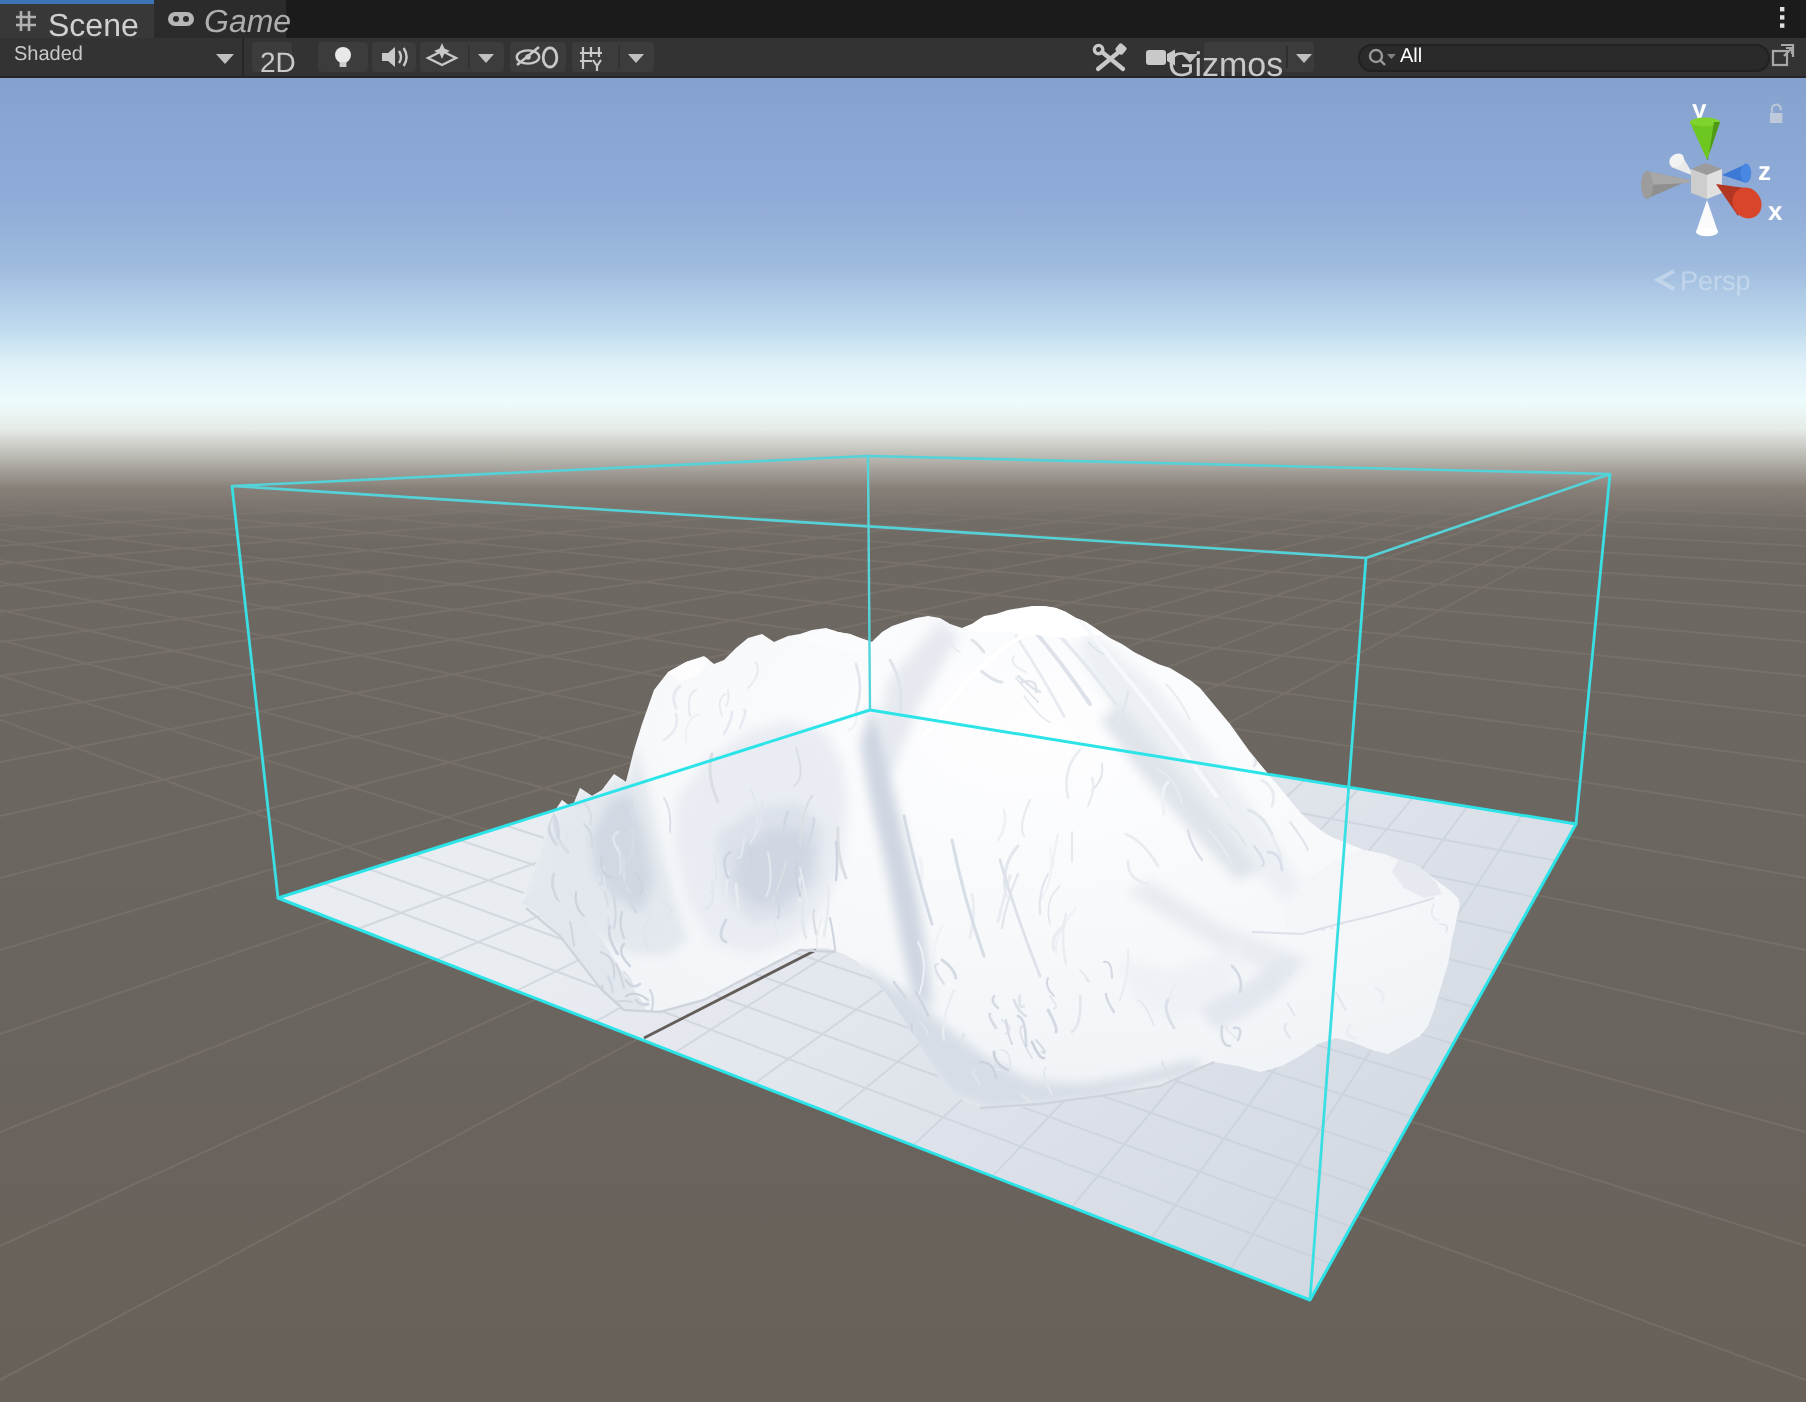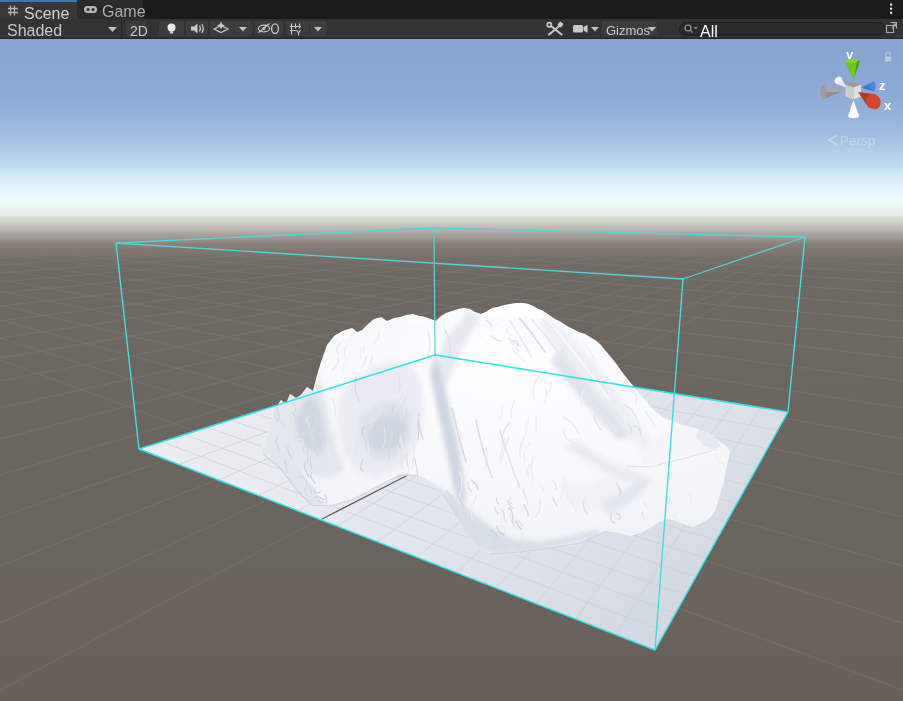--- a/index.html
+++ b/index.html
@@ -1,25 +1,25 @@
 <!DOCTYPE html>
 <html><head>
 <meta charset="utf-8">
 <style>
 html,body{margin:0;padding:0;background:#191919;}
 #app{position:relative;width:903px;height:701px;overflow:hidden;font-family:"Liberation Sans",sans-serif;background:#333;}
 #tabbar{position:absolute;left:0;top:0;width:903px;height:19px;background:#1b1b1b;}
 .tab{position:absolute;top:0;height:19px;font-size:16px;color:#d0d0d0;}
 #tab-scene{left:0;width:77px;background:#383838;border-top:2px solid #3d74b4;box-sizing:border-box;}
-#tab-game{left:77px;width:66px;background:#2b2b2b;color:#aeaeae;}
+#tab-game{left:77px;width:66px;background:#2b2b2b;color:#aeaeae;font-style:italic;}
 .tab span{position:absolute;top:3px;}
 #toolbar{position:absolute;left:0;top:19px;width:903px;height:20px;background:#333333;border-bottom:1px solid #262626;box-sizing:border-box;}
 .btn{position:absolute;top:2px;height:15px;background:#3c3c3c;border-radius:2px;}
 #scene{position:absolute;left:0;top:39px;}
-.tbtext{position:absolute;font-size:16px;color:#c9c9c9;}
+.tbtext{position:absolute;font-size:10px;color:#c9c9c9;}
 </style>
 </head>
 <body>
 <div id="app">
 
   <div id="tabbar">
     <div class="tab" id="tab-scene">
       <svg width="77" height="17" style="position:absolute;top:0;left:0">
         <g stroke="#b0b0b0" stroke-width="1.3" fill="none">
           <path d="M10.5 3.5v10M14.5 3.5v10M8 6.5h10M8 10.5h10"></path>
@@ -90,21 +90,21 @@
       </g>
       <circle cx="6.3" cy="5.8" r="2.1" fill="none" stroke="#c9c9c9" stroke-width="1.7"></circle>
       <rect x="15.2" y="3.2" width="4.6" height="4.6" rx="1" fill="#c9c9c9" transform="rotate(40 17.5 5.5)"></rect>
     </svg>
     <svg width="30" height="20" style="position:absolute;left:571px;top:0">
       <rect x="2" y="6" width="10" height="7.5" rx="1.5" fill="#c9c9c9"></rect>
       <path d="M12.5 8l4-2.2v7.9l-4-2.2z" fill="#c9c9c9"></path>
       <path d="M20 8l4 4.5 4-4.5z" fill="#c0c0c0"></path>
     </svg>
     <div class="btn" style="left:602px;width:55px"></div>
-    <div class="tbtext" style="left:606px;top:4px;font-size:13px">Gizmos</div>
+    <div class="tbtext" style="left:584px;top:4px;font-size:17px">Gizmos</div>
     <div style="position:absolute;left:643px;top:4px;width:1px;height:11px;background:#2e2e2e"></div>
     <svg width="14" height="20" style="position:absolute;left:646px;top:0">
         <path d="M2 8l4 4.5L10 8z" fill="#c0c0c0"></path>
       </svg>
     <div style="position:absolute;left:679px;top:3px;width:206px;height:14px;background:#2a2a2a;border:1px solid #212121;border-radius:8px;box-sizing:border-box;"></div>
     <svg width="30" height="20" style="position:absolute;left:681px;top:0">
       <circle cx="7" cy="9" r="3" fill="none" stroke="#999" stroke-width="1.2"></circle>
       <path d="M9.2 11.2l2.3 2.3" stroke="#999" stroke-width="1.2"></path>
       <path d="M12.5 8l2.2 2.5 2.2-2.5z" fill="#808080"></path>
     </svg>

